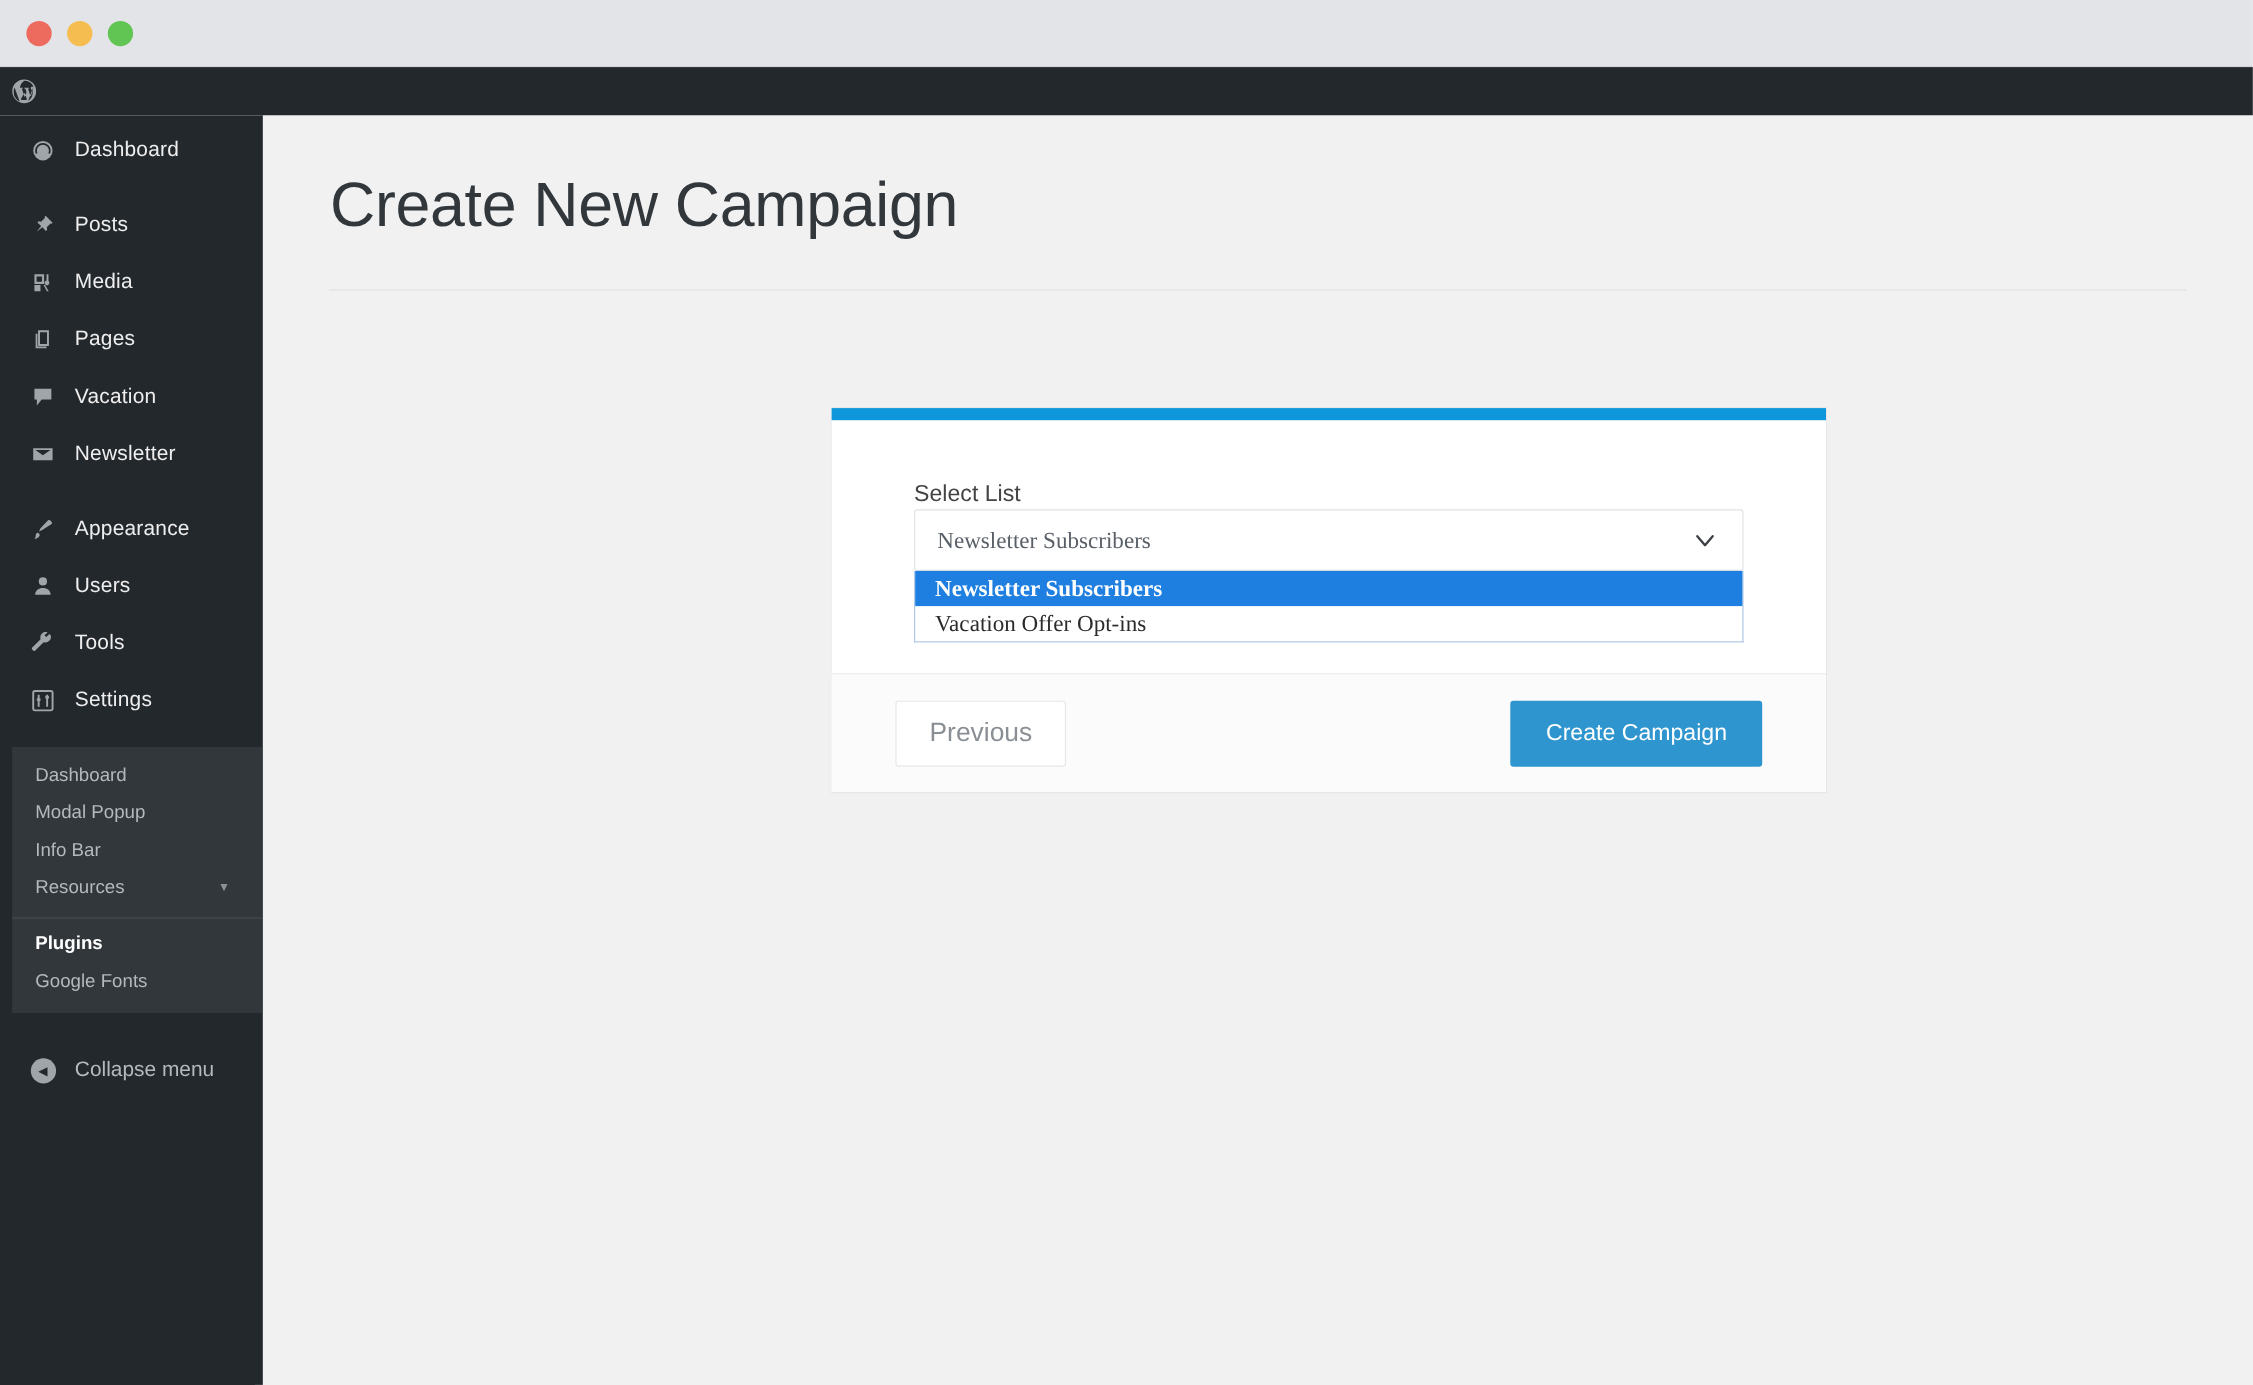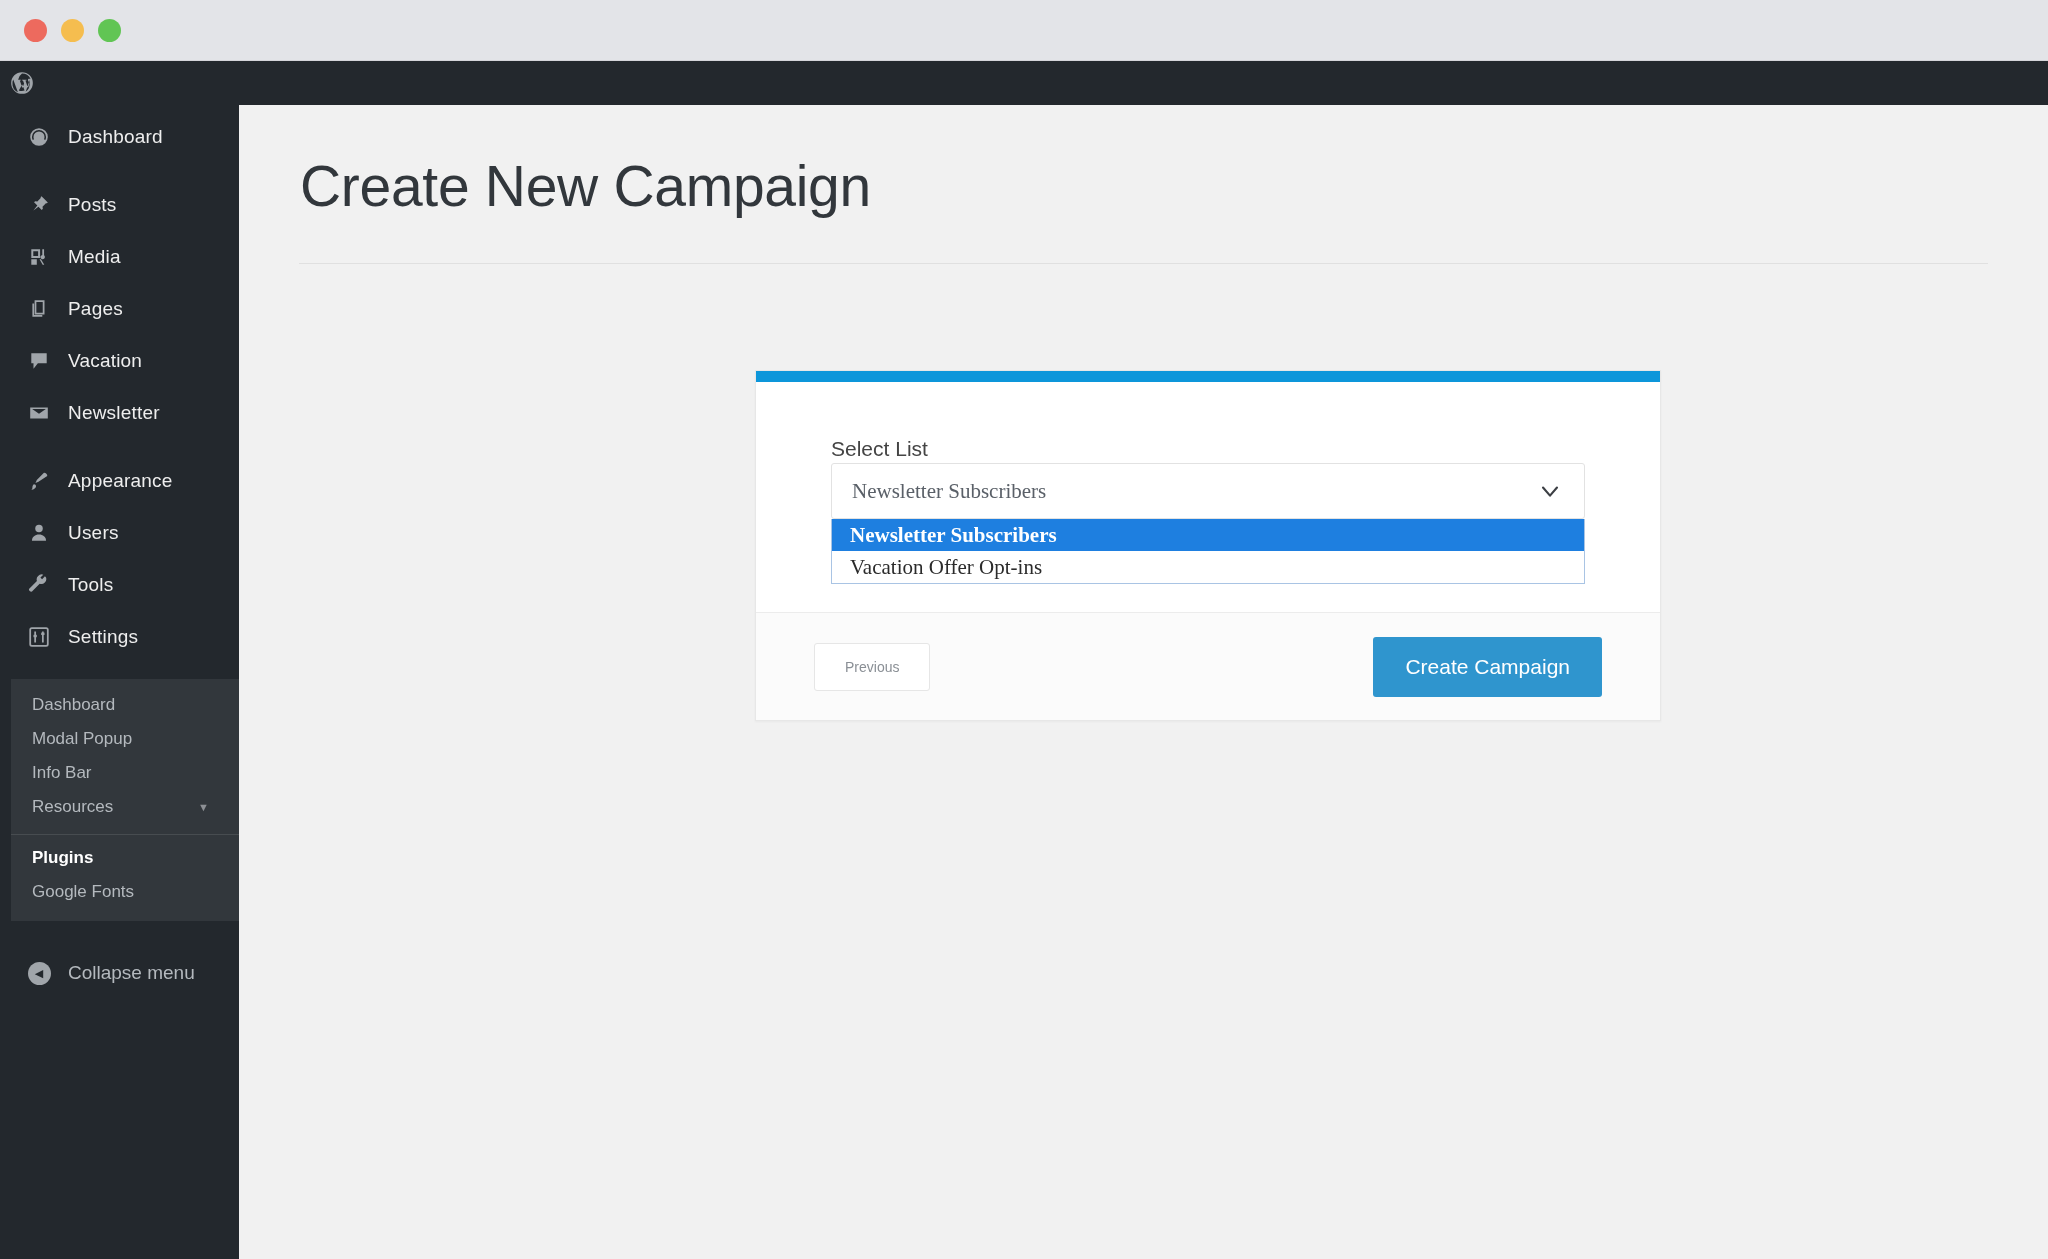--- a/index.html
+++ b/index.html
@@ -225,21 +225,21 @@
     display: flex;
     align-items: center;
     justify-content: space-between;
     height: 108px;
   }
   .btn-prev {
     background: #fff;
     border: 1px solid #e6e6e6;
     border-radius: 3px;
     color: #8a8f95;
-    font-size: 14px;
+    font-size: 24px;
     padding: 15px 30px;
     font-family: "Liberation Sans", sans-serif;
     cursor: pointer;
   }
   .btn-create {
     background: #2f95ce;
     border: none;
     border-radius: 3px;
     color: #fff;
     font-size: 21px;

